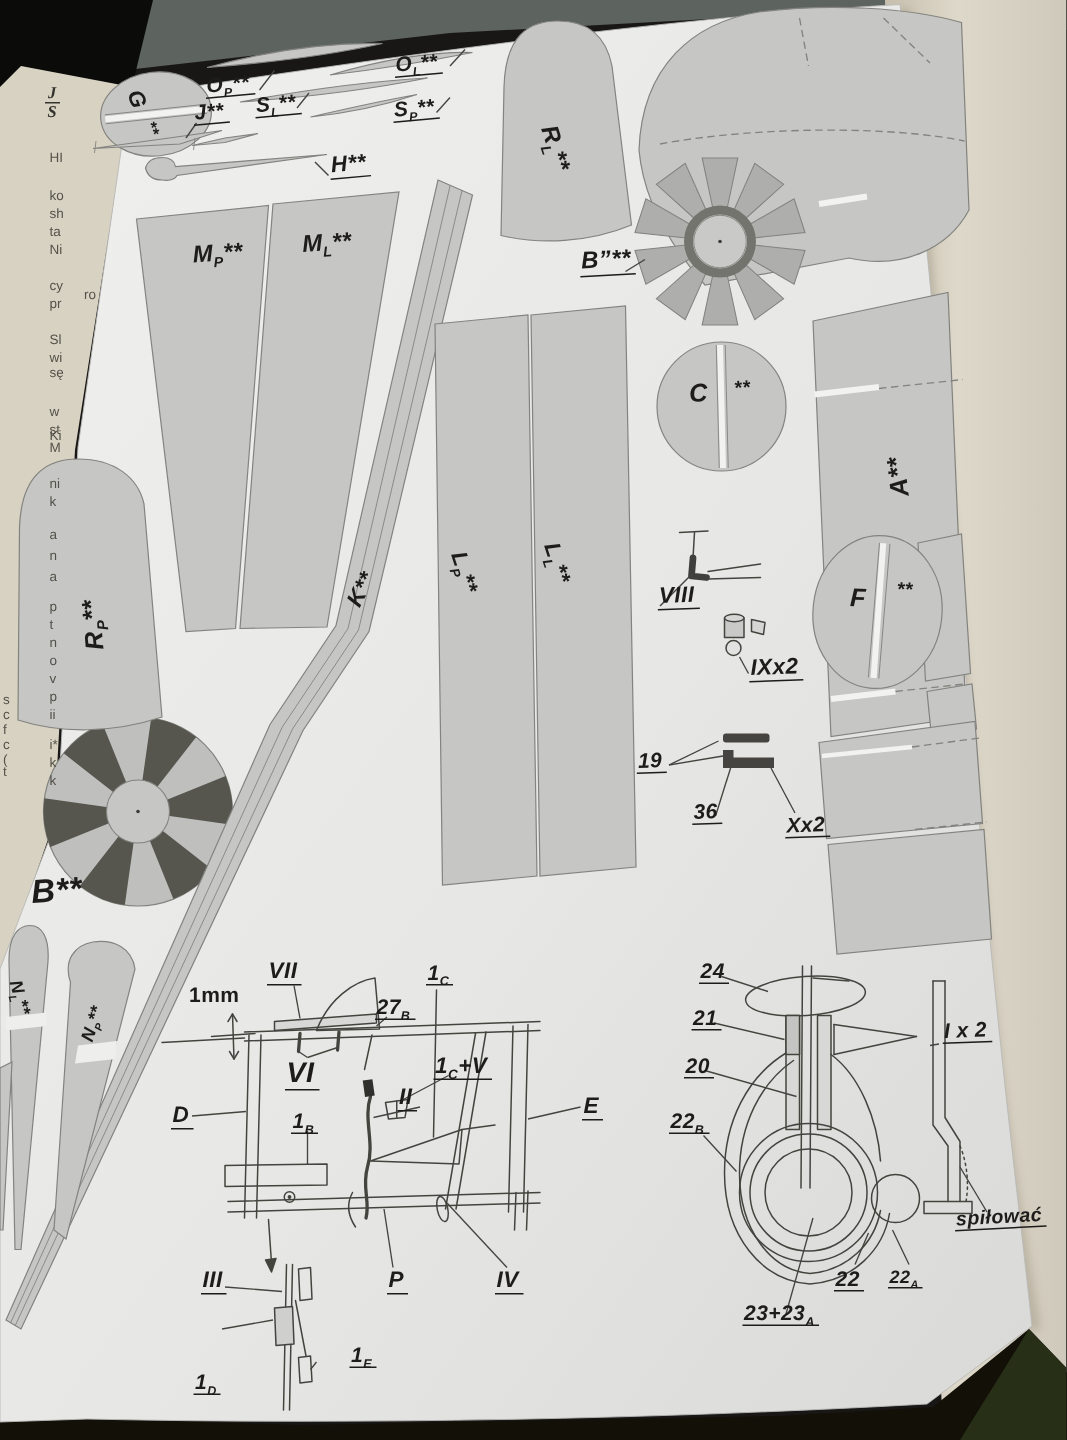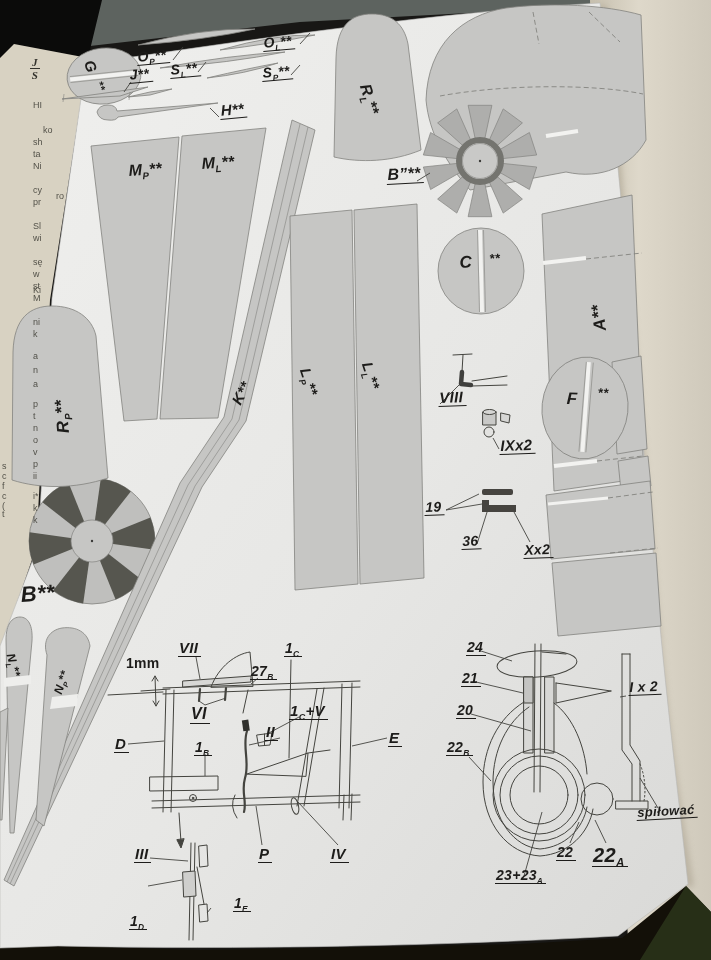--- a/index.html
+++ b/index.html
@@ -304,31 +304,31 @@
     <line class="leader" x1="658" y1="808" x2="640" y2="778"></line>
   </g>
 </svg>
 
 <div class="fraction">
   <div class="ft">J</div>
   <div>S</div>
 </div>
 <div id="margin-col">
       <div class="frag" style="left: 33px; top: 101px;">HI</div>
-      <div class="frag" style="left: 43px; top: 126px;">ko</div>
+      <div class="frag" style="left: 33px; top: 126px;">ko</div>
       <div class="frag" style="left: 33px; top: 138px;">sh</div>
       <div class="frag" style="left: 33px; top: 150px;">ta</div>
       <div class="frag" style="left: 33px; top: 162px;">Ni</div>
       <div class="frag" style="left: 33px; top: 192px; margin-left: 23px;">ro</div>
       <div class="frag" style="left: 33px; top: 186px;">cy</div>
       <div class="frag" style="left: 33px; top: 198px;">pr</div>
       <div class="frag" style="left: 33px; top: 222px;">Sl</div>
       <div class="frag" style="left: 33px; top: 234px;">wi</div>
       <div class="frag" style="left: 33px; top: 246px; margin-top: 40px;">Ki</div>
-      <div class="frag" style="left: 33px; top: 258px; text-align: right;">sę</div>
+      <div class="frag" style="left: 33px; top: 244px; text-align: right;">sę</div>
       <div class="frag" style="left: 33px; top: 270px;">w</div>
       <div class="frag" style="left: 33px; top: 282px;">st</div>
       <div class="frag" style="left: 33px; top: 294px;">M</div>
       <div class="frag" style="left: 33px; top: 318px;">ni</div>
       <div class="frag" style="left: 33px; top: 330px;">k</div>
       <div class="frag" style="left: 33px; top: 352px;">a</div>
       <div class="frag" style="left: 33px; top: 366px;">n</div>
       <div class="frag" style="left: 33px; top: 380px;">a</div>
       <div class="frag" style="left: 33px; top: 400px;">p</div>
       <div class="frag" style="left: 33px; top: 412px;">t</div>
@@ -374,34 +374,34 @@
       <div class="lbl" style="left: 20px; top: 584px; font-size: 22px; transform: rotate(-4deg);"><span>B</span><span>**</span></div>
       <div class="lbl" style="left: 229px; top: 400px; font-size: 15px; transform: rotate(-63deg);"><span>K</span><span>**</span></div>
       <div class="lbl" style="left: 312px; top: 366px; font-size: 15px; transform: rotate(72deg);"><span>L</span><sub>P</sub><span>**</span></div>
       <div class="lbl" style="left: 374px; top: 360px; font-size: 15px; transform: rotate(72deg);"><span>L</span><sub>L</sub><span>**</span></div>
       <div class="lbl" style="left: 16px; top: 652px; font-size: 12px; transform: rotate(74deg);"><span>N</span><sub>L</sub><span>**</span></div>
       <div class="lbl" style="left: 52px; top: 692px; font-size: 12px; transform: rotate(-72deg);"><span>N</span><sub>P</sub><span>**</span></div>
       <div class="lbl plain" style="left: 126px; top: 656px; font-size: 14px;"><span>1mm</span></div>
       <div class="lbl ul" style="left: 178px; top: 640px; font-size: 15px;"><span>VII</span></div>
       <div class="lbl ul" style="left: 250px; top: 664px; font-size: 14px;"><span>27</span><sub>B</sub></div>
       <div class="lbl ul" style="left: 284px; top: 641px; font-size: 14px;"><span>1</span><sub>C</sub></div>
-      <div class="lbl ul" style="left: 190px; top: 706px; font-size: 16px;"><span>VI</span></div>
+      <div class="lbl ul" style="left: 190px; top: 706px; font-size: 19px;"><span>VI</span></div>
       <div class="lbl ul" style="left: 265px; top: 724px; font-size: 15px;"><span>II</span></div>
       <div class="lbl ul" style="left: 289px; top: 703px; font-size: 15px;"><span>1</span><sub>C</sub><span>+V</span></div>
       <div class="lbl ul" style="left: 114px; top: 736px; font-size: 15px;"><span>D</span></div>
       <div class="lbl ul" style="left: 194px; top: 740px; font-size: 14px;"><span>1</span><sub>B</sub></div>
       <div class="lbl ul" style="left: 388px; top: 730px; font-size: 15px;"><span>E</span></div>
       <div class="lbl ul" style="left: 258px; top: 846px; font-size: 15px;"><span>P</span></div>
       <div class="lbl ul" style="left: 330px; top: 846px; font-size: 15px;"><span>IV</span></div>
       <div class="lbl ul" style="left: 134px; top: 846px; font-size: 15px;"><span>III</span></div>
       <div class="lbl ul" style="left: 129px; top: 914px; font-size: 14px;"><span>1</span><sub>D</sub></div>
       <div class="lbl ul" style="left: 213px; top: 896px; font-size: 14px; margin-left: 20px;"><span>1</span><sub>E</sub></div>
       <div class="lbl ul" style="left: 466px; top: 640px; font-size: 14px;"><span>24</span></div>
       <div class="lbl ul" style="left: 461px; top: 671px; font-size: 14px;"><span>21</span></div>
       <div class="lbl ul" style="left: 456px; top: 703px; font-size: 14px;"><span>20</span></div>
       <div class="lbl ul" style="left: 446px; top: 740px; font-size: 14px;"><span>22</span><sub>B</sub></div>
       <div class="lbl ul" style="left: 556px; top: 845px; font-size: 14px;"><span>22</span></div>
-      <div class="lbl ul" style="left: 592px; top: 845px; font-size: 20px;"><span>22</span><sub>A</sub></div>
+      <div class="lbl ul" style="left: 592px; top: 845px; font-size: 12px;"><span>22</span><sub>A</sub></div>
       <div class="lbl ul" style="left: 495px; top: 868px; font-size: 14px;"><span>23+23</span><sub>A</sub></div>
       <div class="lbl ul" style="left: 628px; top: 680px; font-size: 14px; transform: rotate(-2deg);"><span>I x 2</span></div>
       <div class="lbl ul" style="left: 636px; top: 806px; font-size: 13px; transform: rotate(-3deg);"><span>spiłować</span></div>
     </div>
 </div>
 
 </body></html>

